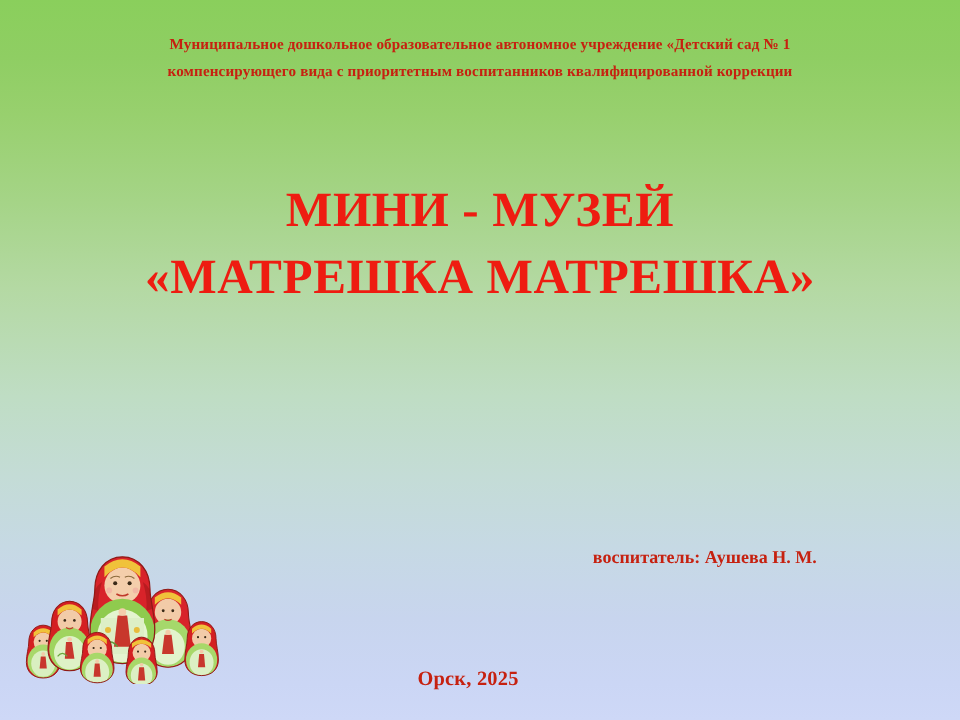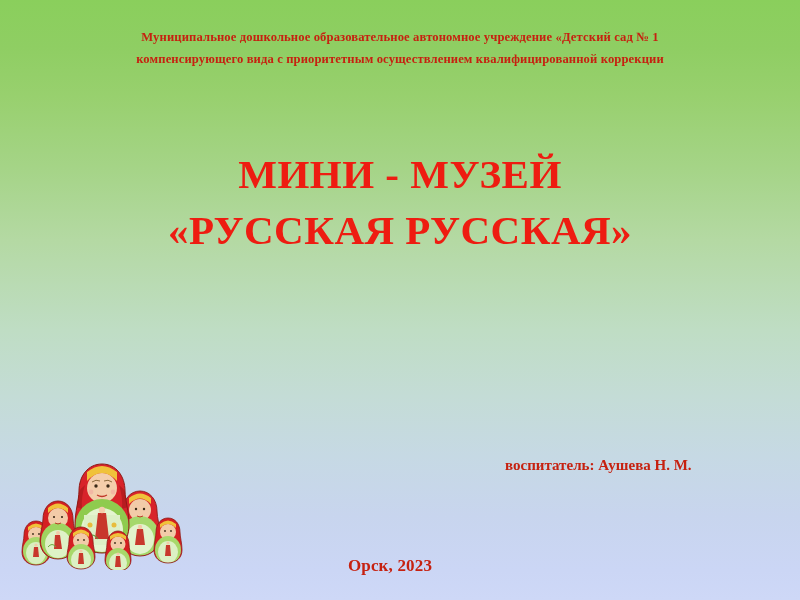--- a/index.html
+++ b/index.html
@@ -65,21 +65,21 @@
     font-weight: bold;
     line-height: 56px;
     letter-spacing: 0.012em;
     white-space: nowrap;
   }
 
   
   #credits-block {
     position: absolute;
     top: 454px;
-    left: 505px;
+    left: 494px;
     text-align: left;
   }
   .credit-line {
     color: #C62110;
     font-size: 15px;
     font-weight: bold;
     line-height: 23px;
     white-space: nowrap;
   }
 
@@ -111,26 +111,26 @@
   }
   #matryoshka-image svg { display: block; }
 </style>
 </head>
 <body>
 
 <div id="slide">
 
   <div id="header-block">
     <div class="header-line">Муниципальное дошкольное образовательное автономное учреждение «Детский сад № 1</div>
-    <div class="header-line">компенсирующего вида с приоритетным осуществлением квалифицированной коррекции</div>
+    <div class="header-line">компенсирующего вида с приоритетным воспитанников квалифицированной коррекции</div>
   </div>
 
   <div id="title-block">
     <div class="title-line">МИНИ - МУЗЕЙ</div>
-    <div class="title-line">«РУССКАЯ  РУССКАЯ»</div>
+    <div class="title-line">«МАТРЕШКА  МАТРЕШКА»</div>
   </div>
 
   <div id="matryoshka-image">
     <svg viewBox="0 0 168 115" width="168" height="115" xmlns="http://www.w3.org/2000/svg">
       <defs>
         <clipPath id="clipBig">
             <path d="M84 9 C70 9 61 21 61 36 C61 45 57 56 57 70 C57 88 69 98 84 98 C99 98 111 88 111 70 C111 56 107 45 107 36 C107 21 98 9 84 9 Z"></path>
           </clipPath>
         <clipPath id="clipMidL">
             <path d="M40 46 C31 46 25 54 25 64 C25 70 22 77 22 86 C22 97 30 104 40 104 C50 104 58 97 58 86 C58 77 55 70 55 64 C55 54 49 46 40 46 Z"></path>
@@ -272,16 +272,16 @@
         <path d="M100 76 C94 76 89 82 89 89 C89 94 87 99 87 105 C87 112 93 116 100 116 C107 116 113 112 113 105 C113 99 111 94 111 89 C111 82 106 76 100 76 Z" fill="none" stroke="#8E1A16" stroke-width="0.8"></path>
       </g>
     </svg>
   </div>
 
   <div id="credits-block">
     <div class="credit-line">воспитатель: Аушева Н. М.</div>
   </div>
 
   <div id="footer-block">
-    <span id="footer-text">Орск, 2023</span>
+    <span id="footer-text">Орск, 2025</span>
   </div>
 
 </div>
 
 </body></html>

